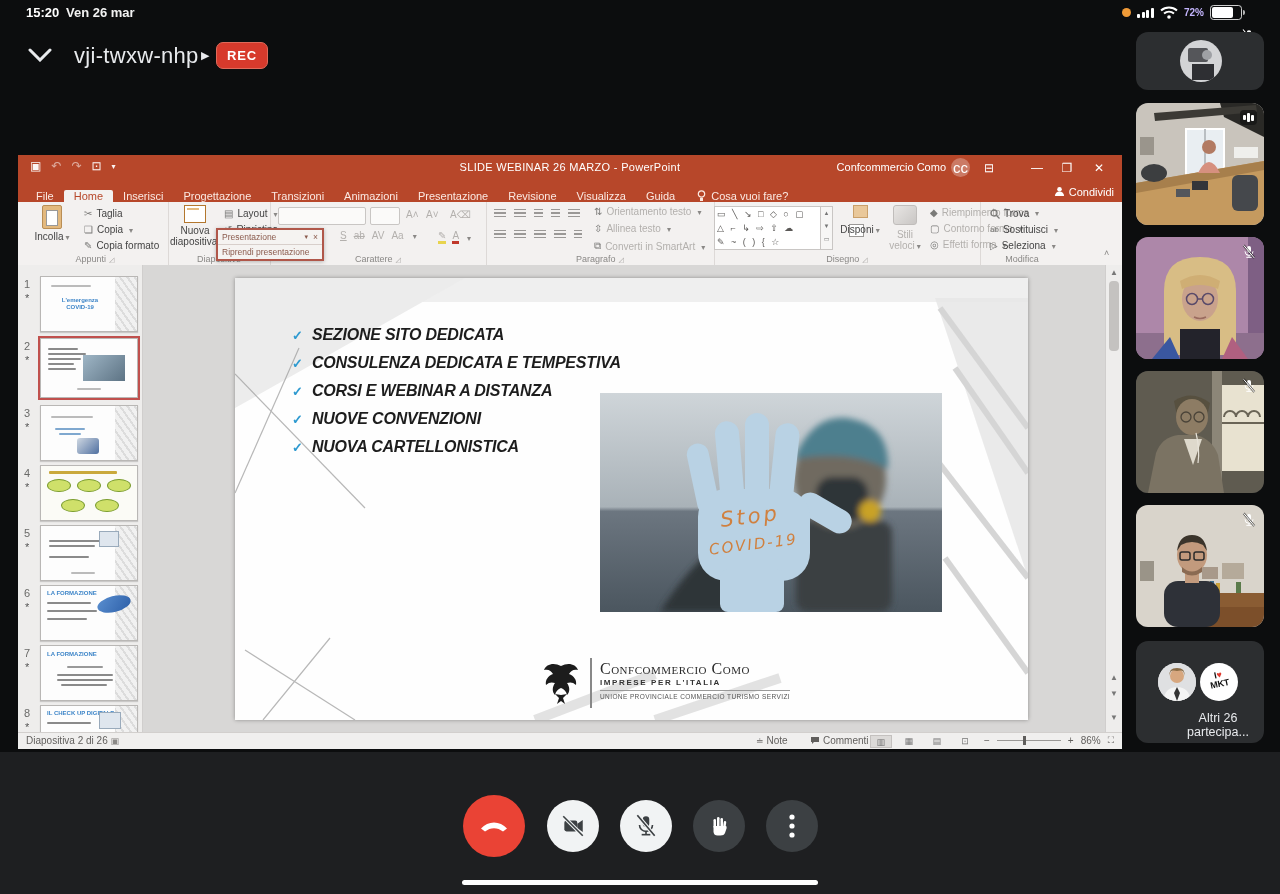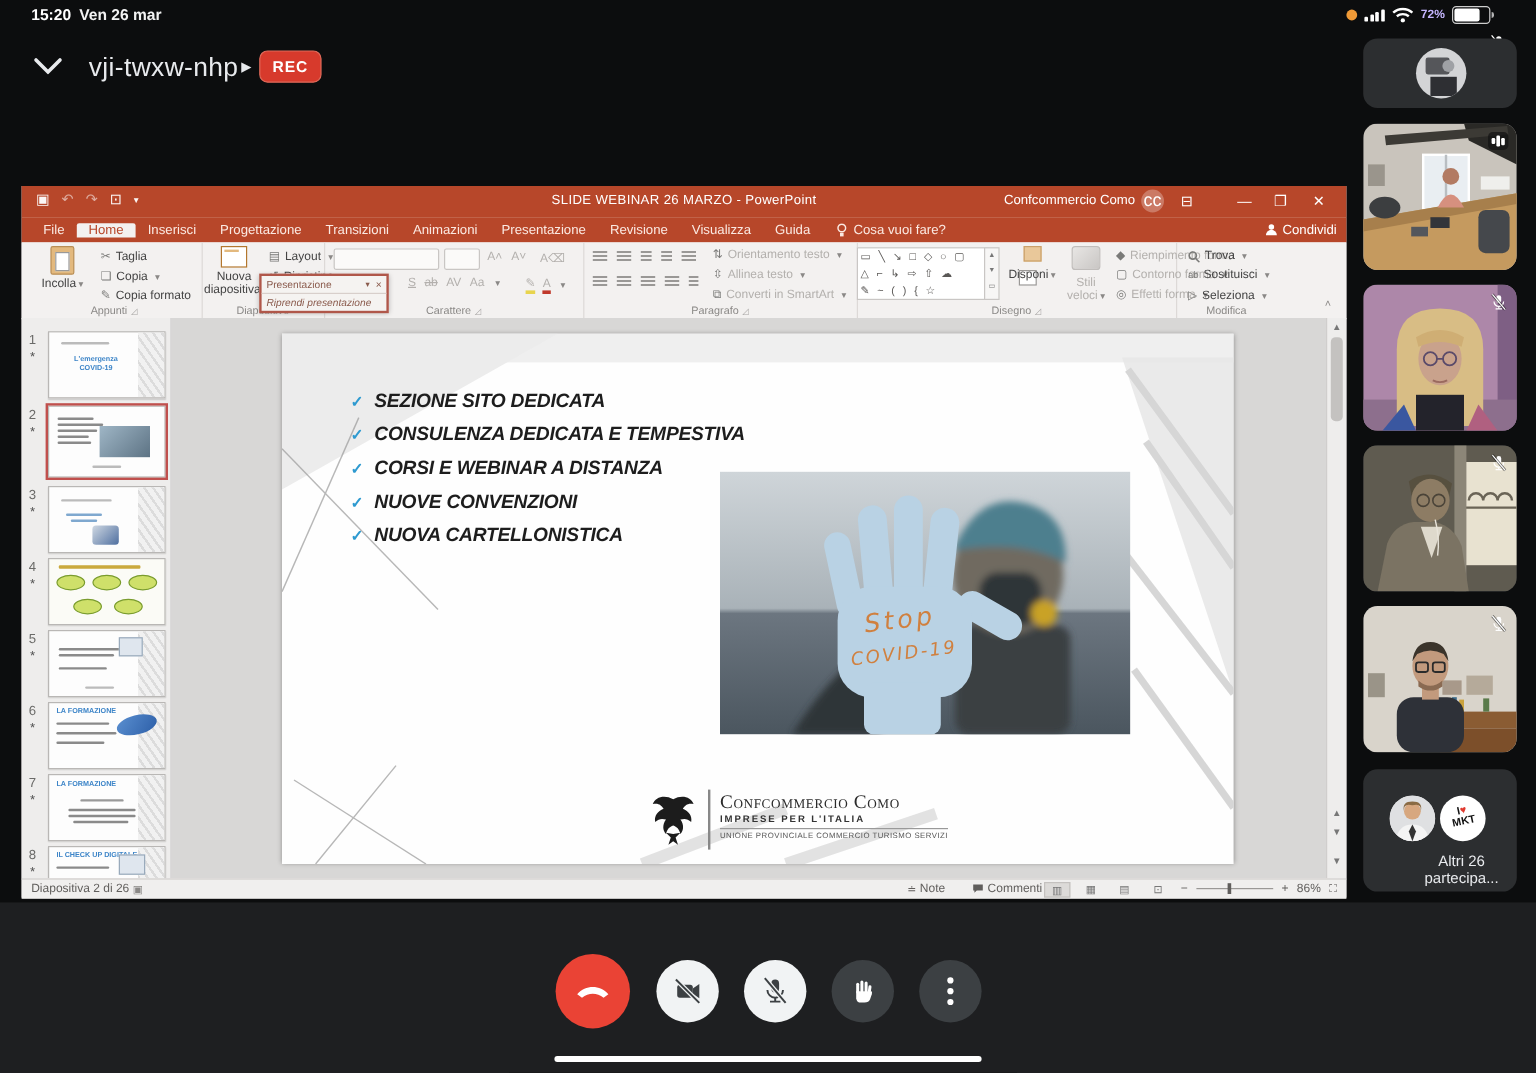--- a/index.html
+++ b/index.html
@@ -27,21 +27,21 @@
   .ppt-title{left:0;top:0;width:1104px;height:26px;background:#b7472a;}
   .qat{left:12px;top:4px;display:flex;gap:10px;color:#fff;font-size:12px;align-items:center;}
   .qat span{opacity:.95}
   .qat .dim{opacity:.55}
   .ppt-doc-title{left:0;top:6px;width:1104px;text-align:center;color:#fff;font-size:11px;letter-spacing:.3px;}
   .acct{top:6px;color:#fff;font-size:11px;}
   .cc-circle{top:3px;width:19px;height:19px;border-radius:50%;background:rgba(255,255,255,.28);
              color:#fff;font-size:15px;text-align:center;line-height:19px;}
   .winbtn{top:0;width:30px;height:26px;color:#fff;font-size:12px;text-align:center;line-height:26px;}
   
-  .ppt-tabs{left:0;top:26px;width:1104px;height:21px;background:#b7472a;display:flex;align-items:center;padding-left:8px;box-sizing:border-box;}
+  .ppt-tabs{left:0;top:26px;width:1104px;height:21px;background:#b7472a;display:flex;align-items:flex-end;padding-left:8px;box-sizing:border-box;}
   .ptab{color:#fbe9e2;font-size:11px;padding:0 10px;display:flex;align-items:center;}
   .ptab.active{background:#f3f1f0;color:#b7472a;border-radius:2px 2px 0 0;}
   .tellme{display:flex;align-items:center;gap:5px;color:#fbe9e2;font-size:11px;margin-left:12px;}
   .share{position:absolute;right:8px;top:26px;height:21px;display:flex;align-items:center;gap:4px;color:#fff;font-size:11px;}
   
   .ribbon{left:0;top:47px;width:1104px;height:63px;background:#f3f1f0;border-bottom:1px solid #d2cfcd;}
   .grp{position:absolute;top:0;height:63px;border-right:1px solid #ddd9d7;}
   .grp-label{position:absolute;bottom:1px;left:0;right:0;text-align:center;font-size:9px;color:#8a8886;}
   .dlg{font-size:7px;color:#a8a6a4;margin-left:3px;}
   .bigbtn{position:absolute;top:3px;width:52px;text-align:center;font-size:10px;color:#444;}
@@ -56,21 +56,21 @@
              font-size:9px;color:#5a5856;line-height:14px;padding:0 2px;letter-spacing:2px;overflow:hidden;}
   .gal-scroll{position:absolute;left:106px;top:4px;width:11px;height:42px;border:1px solid #c9c6c4;background:#f7f6f5;
               font-size:6px;color:#777;text-align:center;line-height:13px;}
   .arr-sq{width:13px;height:11px;background:#e9c89a;border:1px solid #caa06a;display:inline-block;}
   .arr-sq2{width:13px;height:11px;background:#fff;border:1px solid #9a9896;display:inline-block;margin-left:-7px;margin-top:4px;}
   .qstyle{width:22px;height:18px;border-radius:3px;background:linear-gradient(135deg,#e8e6e4,#c9c6c4);border:1px solid #c0bdbb;display:inline-block;}
   
   .float-tb{left:198px;top:73px;width:104px;background:#f5f3f1;border:2px solid #b0574a;color:#8a5a4c;
             font-size:8.5px;z-index:30;box-shadow:0 1px 4px rgba(0,0,0,.25);}
   .float-row{padding:2px 4px;display:flex;align-items:center;}
-  .float-row.b{border-top:1px solid #d8cfcb;font-style:italic;}
+  .float-row.b{border-top:1px solid #d8cfcb;}
   
   .ppt-content{left:0;top:110px;width:1104px;height:467px;background:#d8d7d6;overflow:hidden;}
   .thumb-panel{position:absolute;left:0;top:0;width:124px;height:467px;background:#eeedec;border-right:1px solid #d0cecd;overflow:hidden;}
   .thumb-row{position:absolute;left:0;width:124px;}
   .t-num{position:absolute;left:6px;top:2px;font-size:11px;color:#6a6a68;}
   .t-star{position:absolute;left:7px;top:16px;font-size:11px;color:#555;}
   .t-star::after{content:"*";}
   .mini{position:absolute;left:22px;top:0;width:96px;height:54px;background:#fdfdfd;border:1px solid #b9b7b5;
         box-shadow:0 1px 1px rgba(0,0,0,.15);overflow:hidden;}
   .mini .deco{position:absolute;right:0;top:0;width:22px;height:100%;

